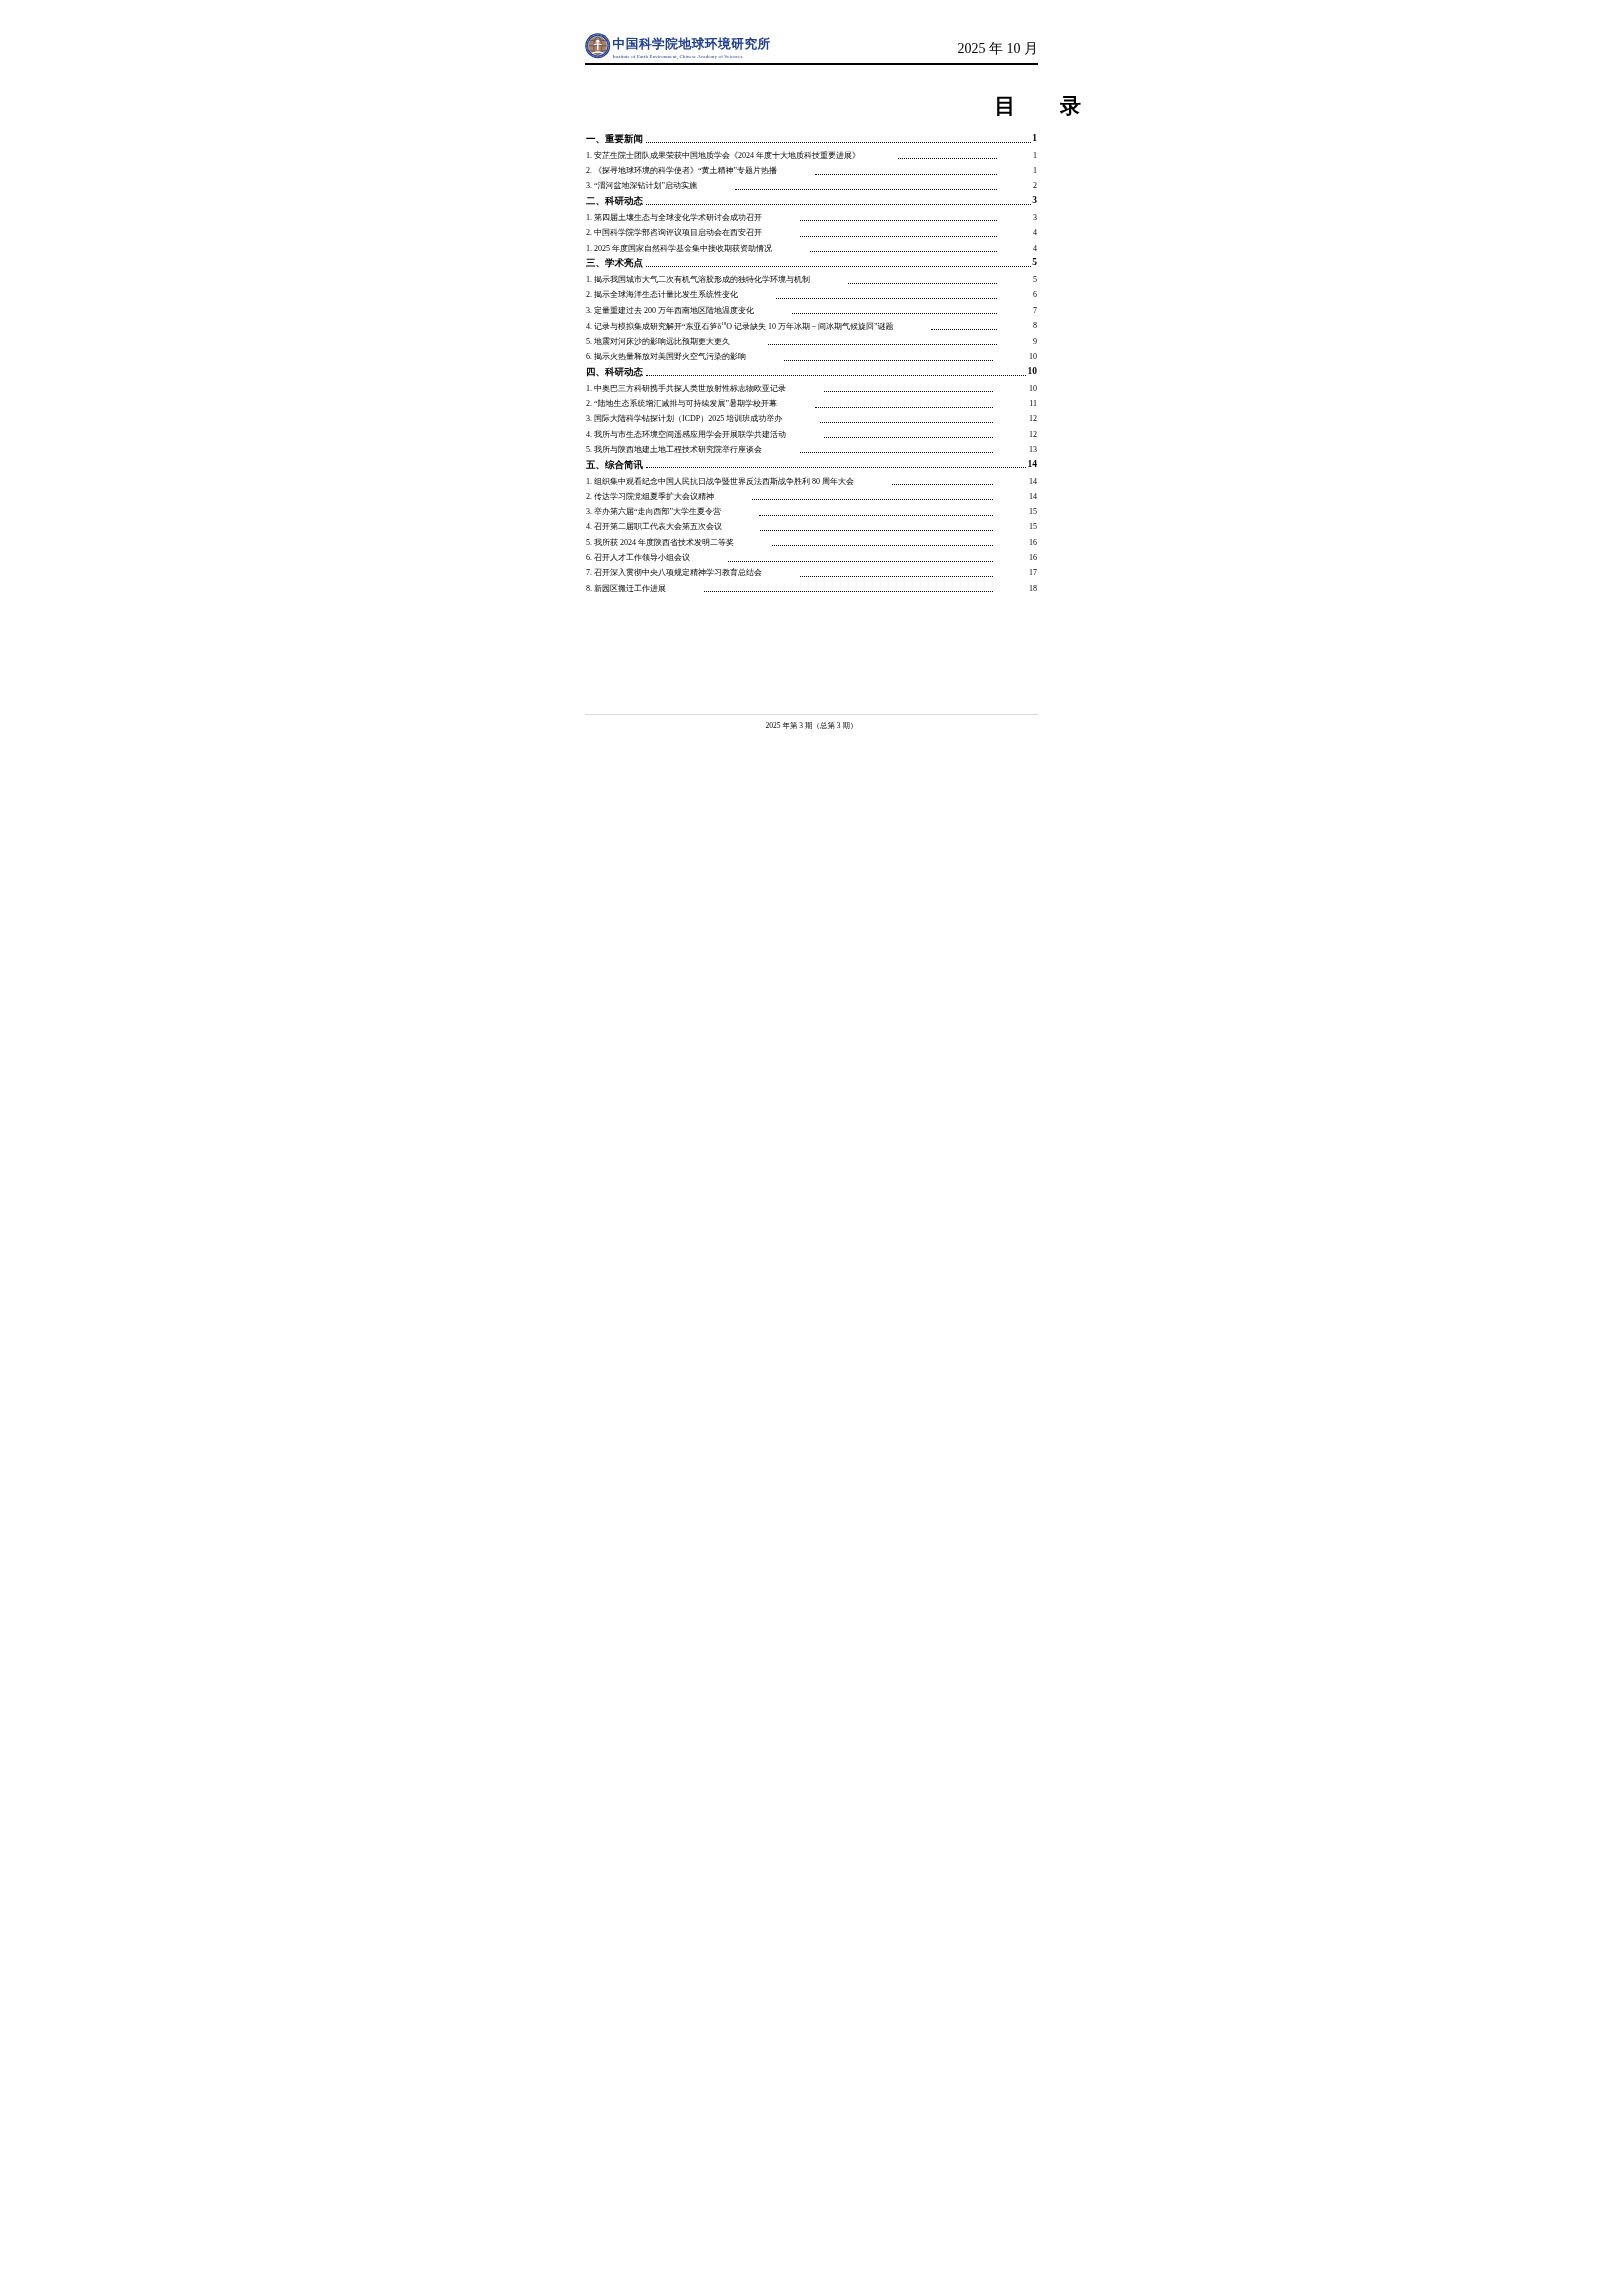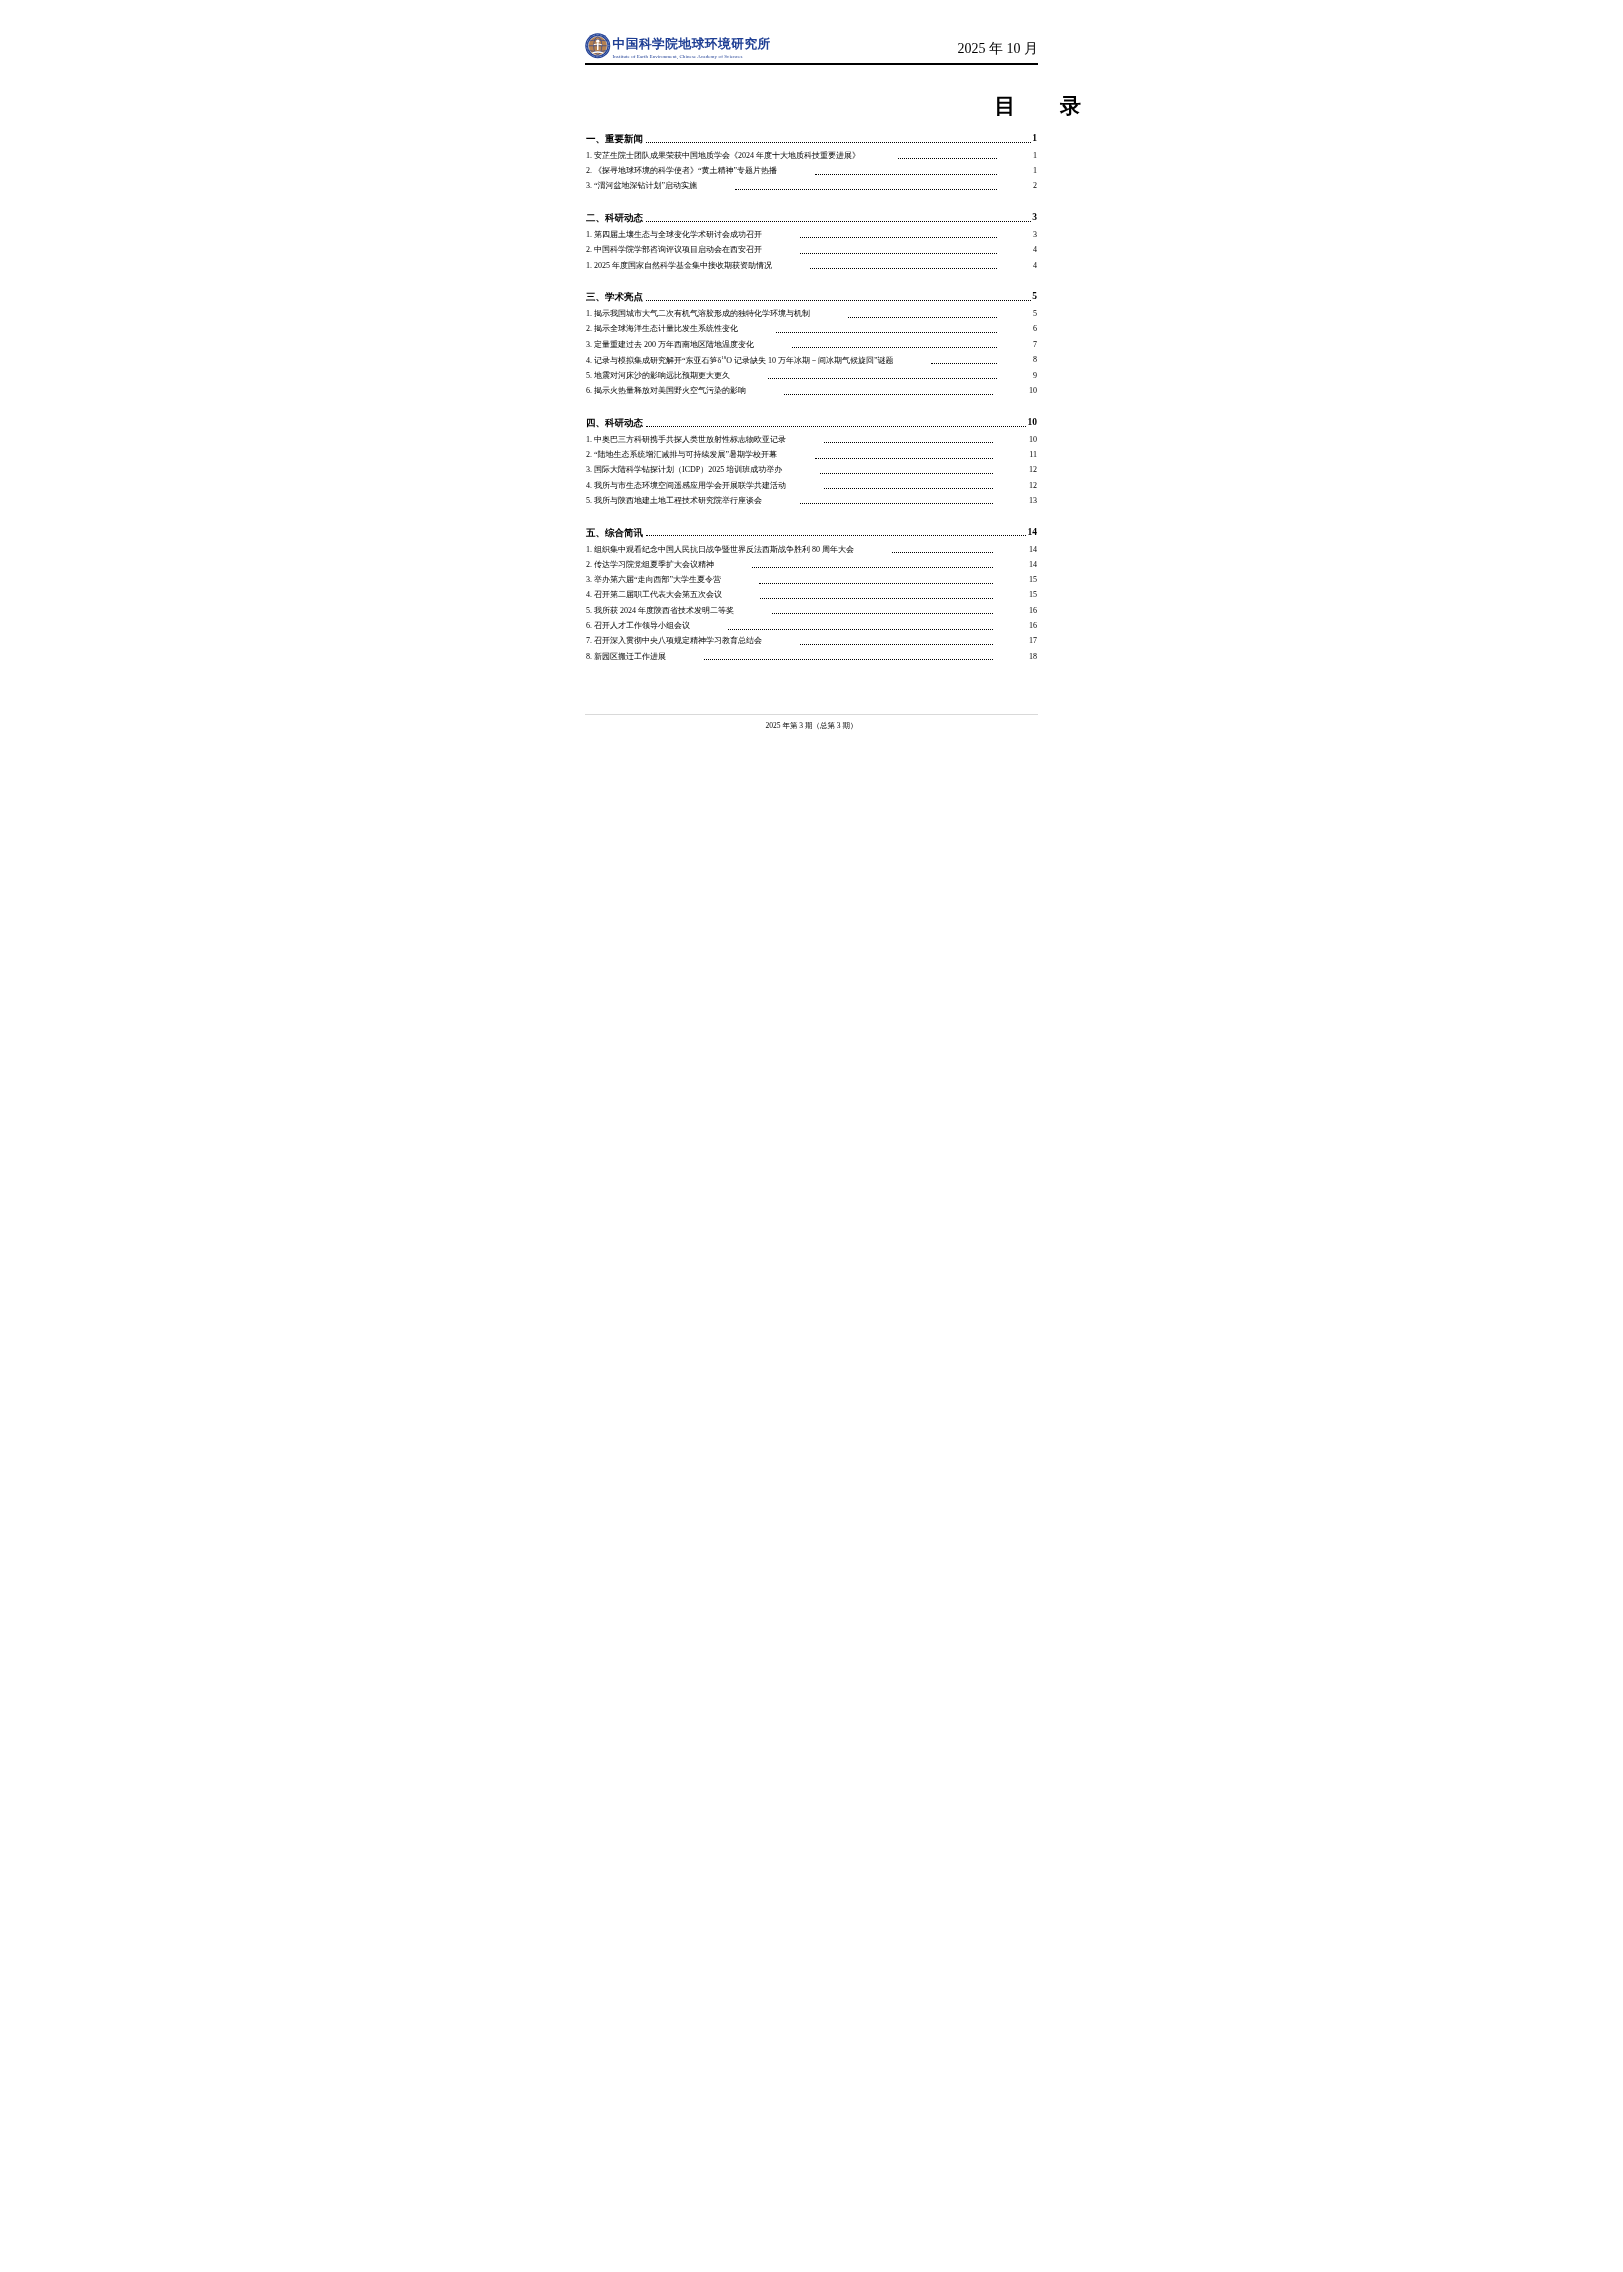--- a/index.html
+++ b/index.html
@@ -37,21 +37,21 @@
   
   .doc-title {
     position:absolute; top:92px; left:0; right:0;
     text-align:right;
     font-family:"Liberation Sans", sans-serif;
     font-weight:bold; font-size:21px; letter-spacing:0.9px;
   }
 
   
   .toc { position:absolute; top:133px; left:45px; right:45px; }
-  .toc-section { margin-top:20px; }
+  .toc-section { margin-top:3px; }
   .toc-section:first-child { margin-top:0; }
   .toc-row { display:flex; }
   .toc-heading {
     font-family:"Liberation Sans", sans-serif;
     font-weight:bold; font-size:9.5px; line-height:1.25;
     margin-bottom:5.9px;
   }
   .toc-item { font-size:8px; line-height:1.35; margin-top:4.5px;gap:35px; }
   .toc-label { white-space:nowrap; }
   .leader {

